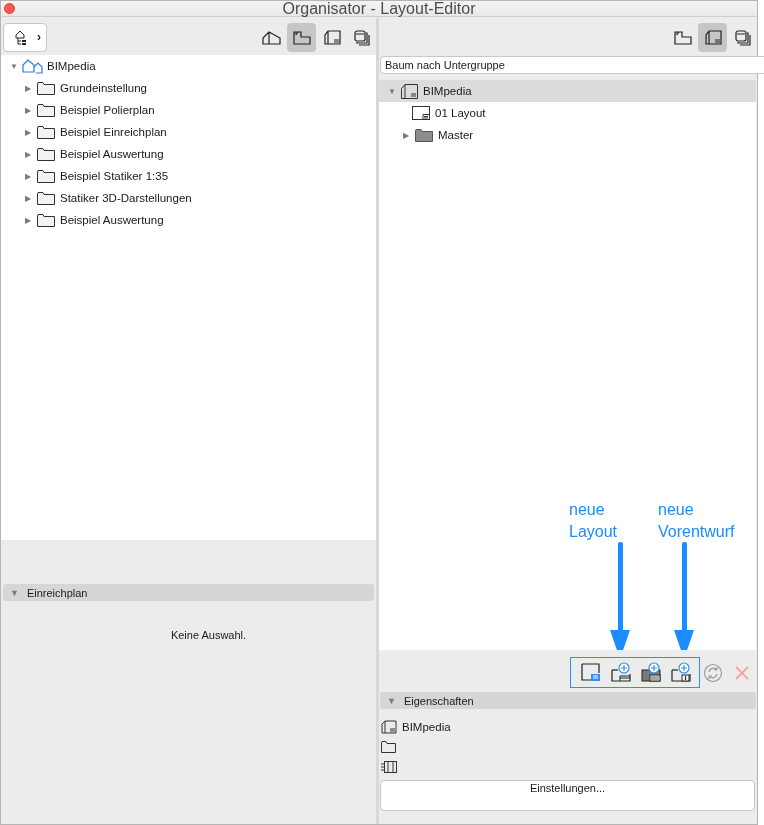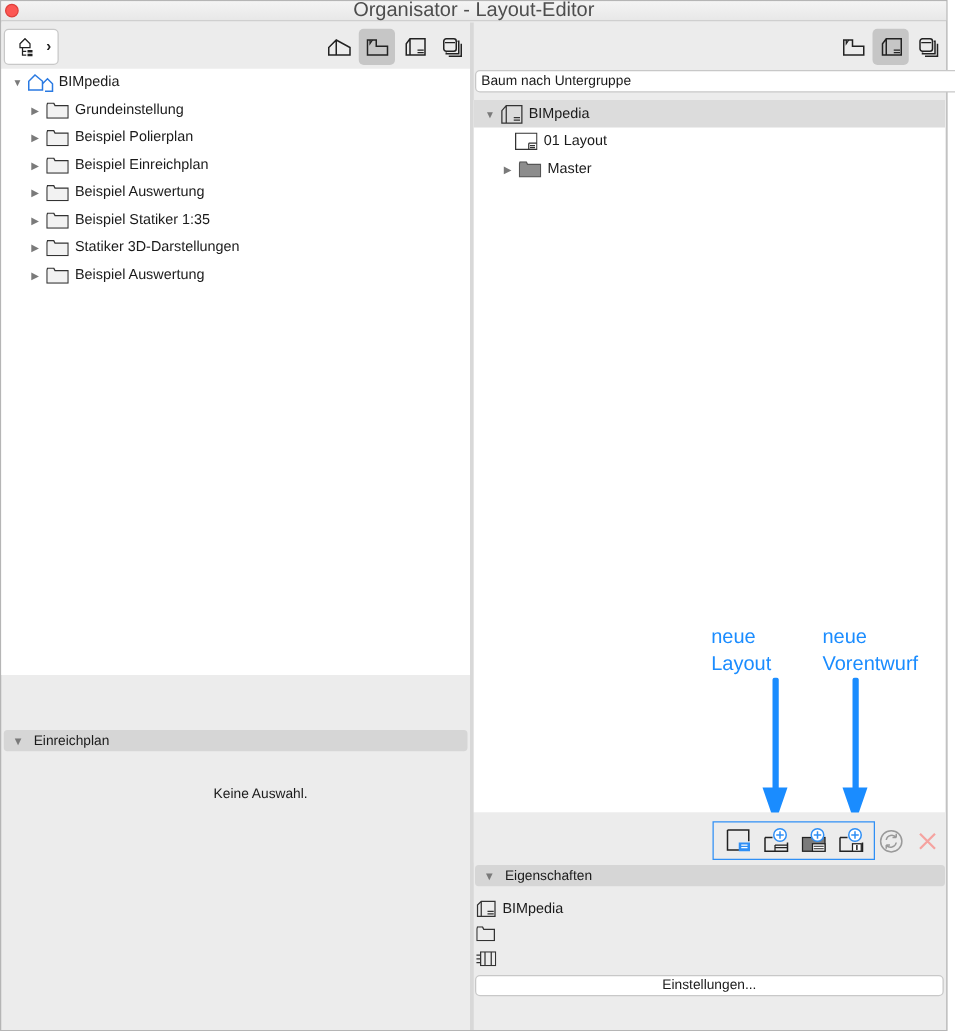--- a/index.html
+++ b/index.html
@@ -44,21 +44,21 @@
     .rtree-row.selected { background: #dcdcdc; }
 
     .bottom-bar { position: absolute; left: 0; top: 632px; width: 377px; height: 40px; background: #ececec; }
     .highlight-box { position: absolute; left: 191px; top: 7px; width: 130px; height: 31px; border: 1px solid #2f8ff5; }
     .bb-icon { position: absolute; top: 12px; width: 22px; height: 22px; }
 
     .annotation { position: absolute; color: #1a8cff; font-size: 16px; line-height: 22px; }
     .arrow { position: absolute; }
 
     .desc-row { position: absolute; left: 2px; height: 20px; display: flex; align-items: center; font-size: 11.5px; }
-    .settings-btn { position: absolute; left: 1px; top: 762px; width: 375px; height: 17px; background: #fff; border: 1px solid #c8c8c8; border-radius: 4px; text-align: center; line-height: 15px; font-size: 11px; }
+    .settings-btn { position: absolute; left: 1px; top: 762px; width: 375px; height: 31px; background: #fff; border: 1px solid #c8c8c8; border-radius: 4px; text-align: center; line-height: 15px; font-size: 11px; }
   </style>
 </head>
 <body>
 
 <div class="window">
 
   <div class="titlebar">
     <div class="close-btn"></div>
     <span>Organisator - Layout-Editor</span>
   </div>

